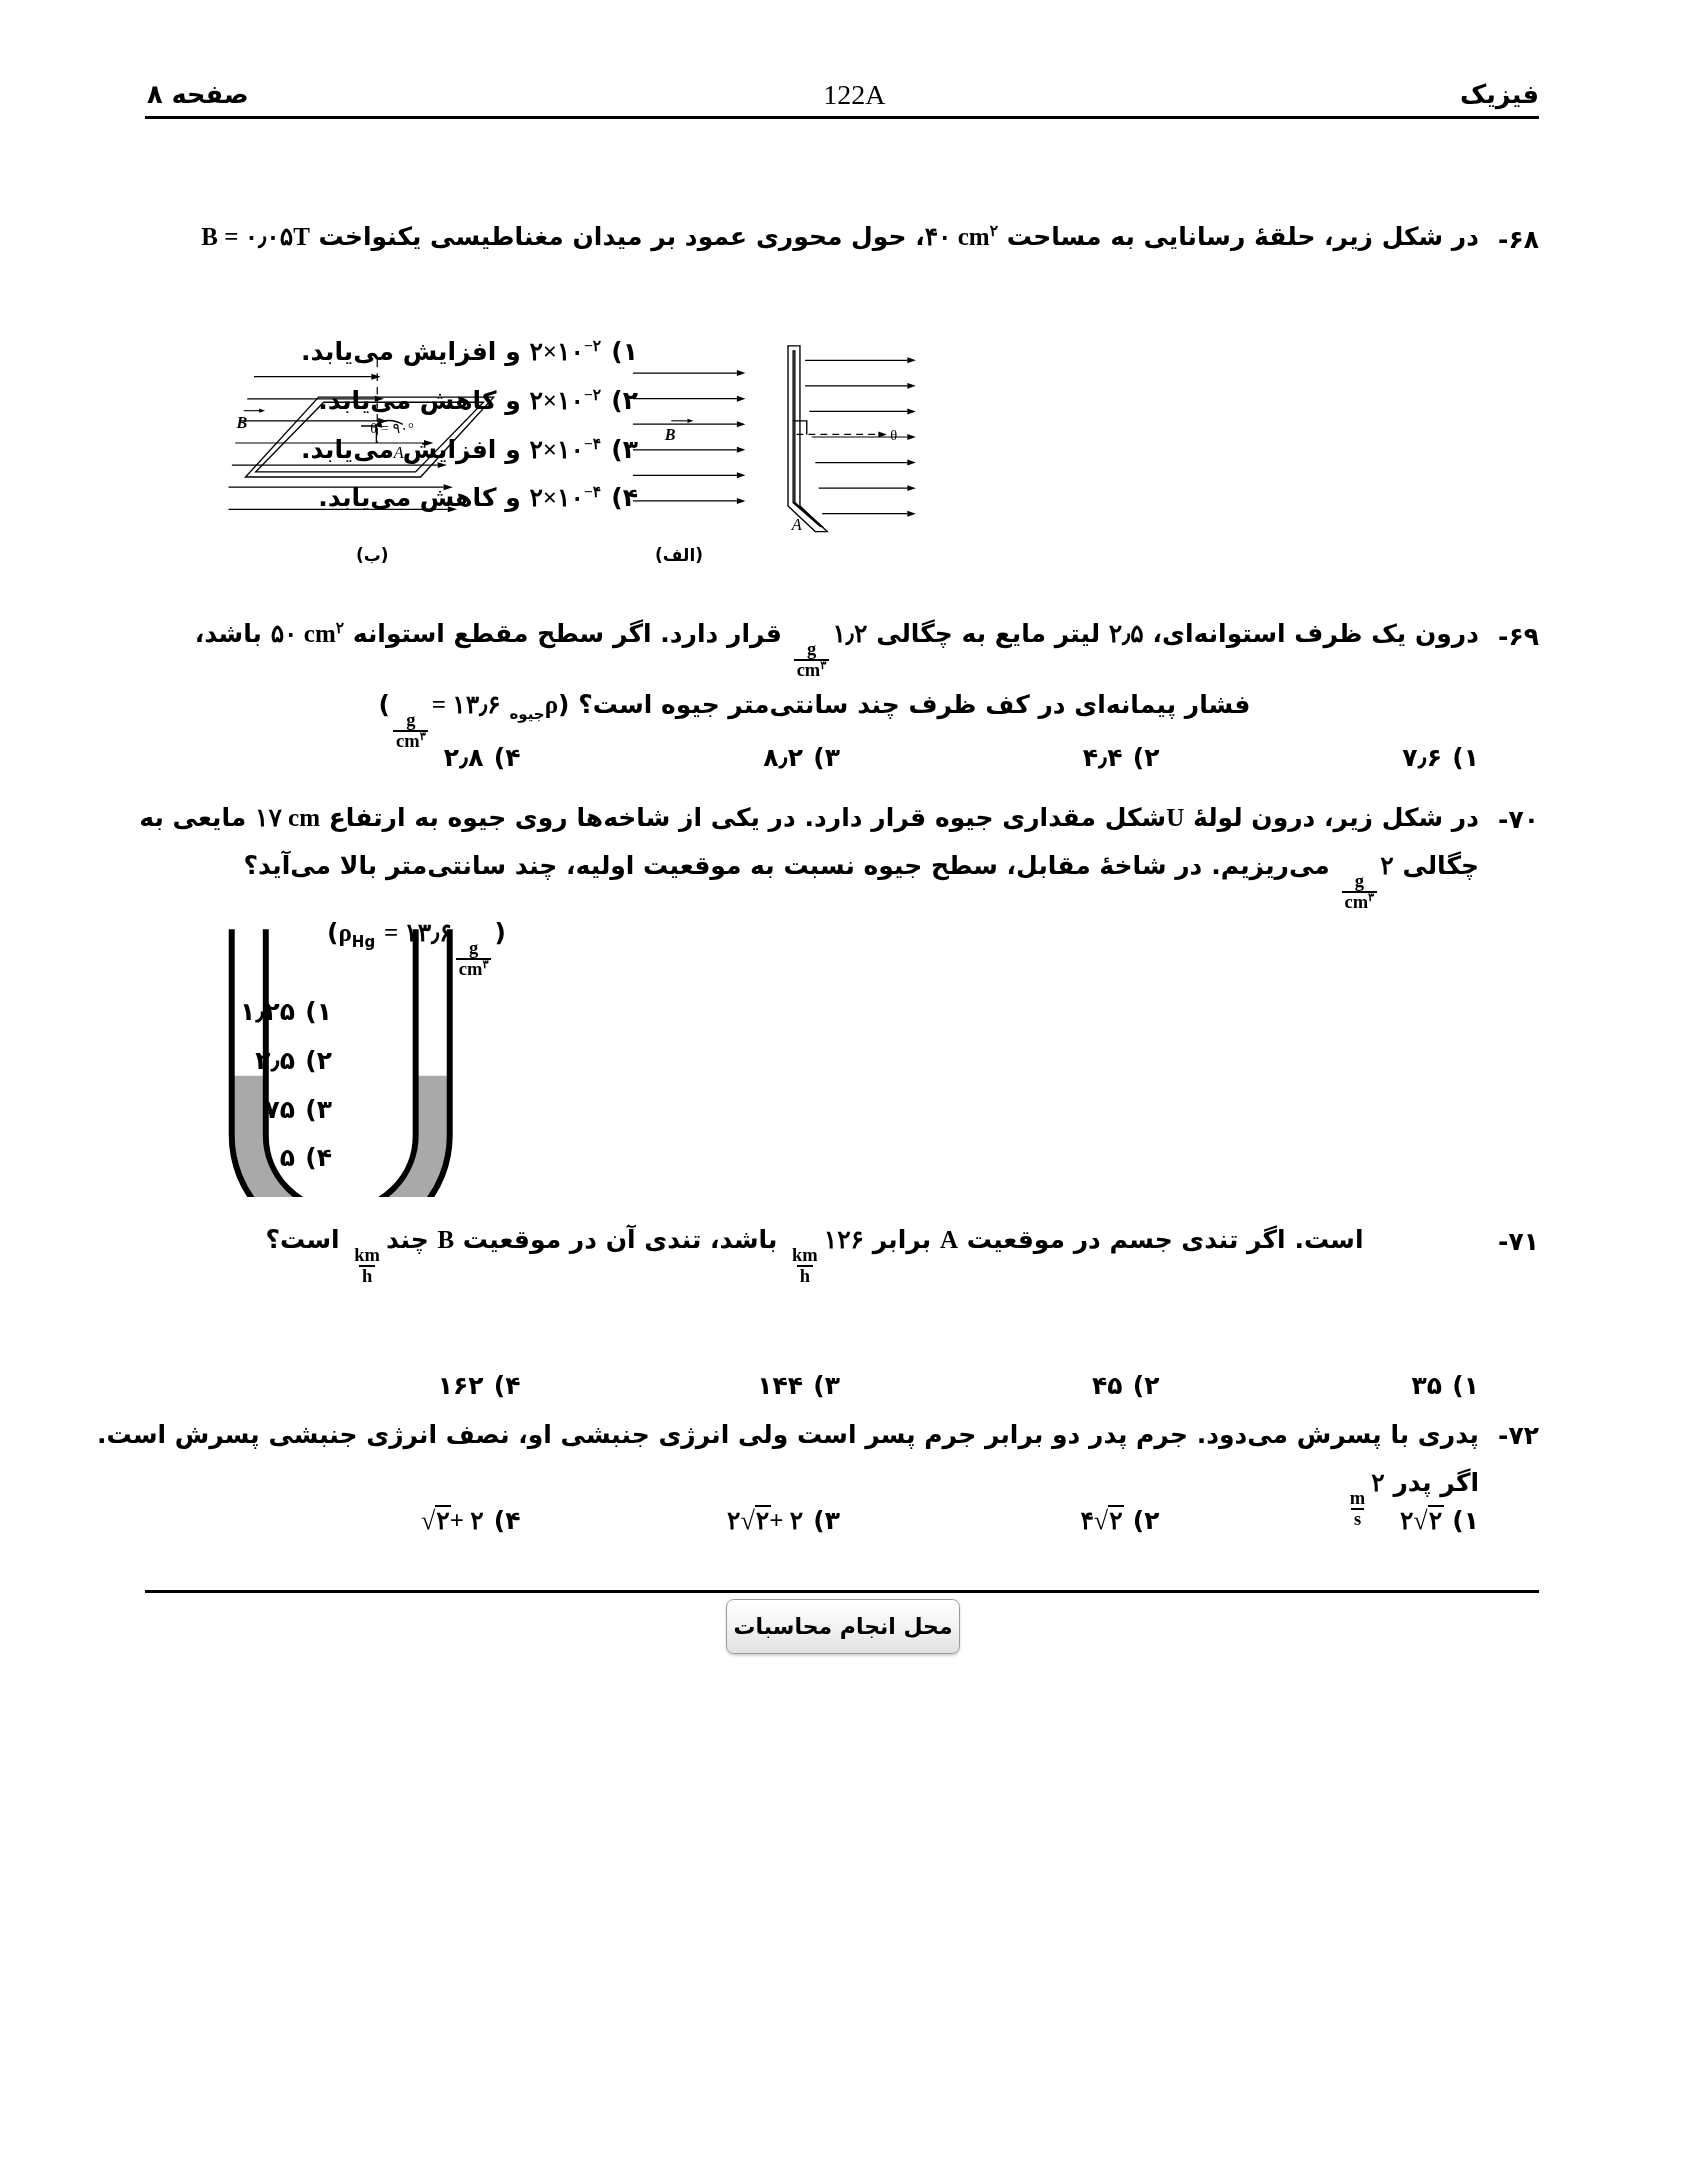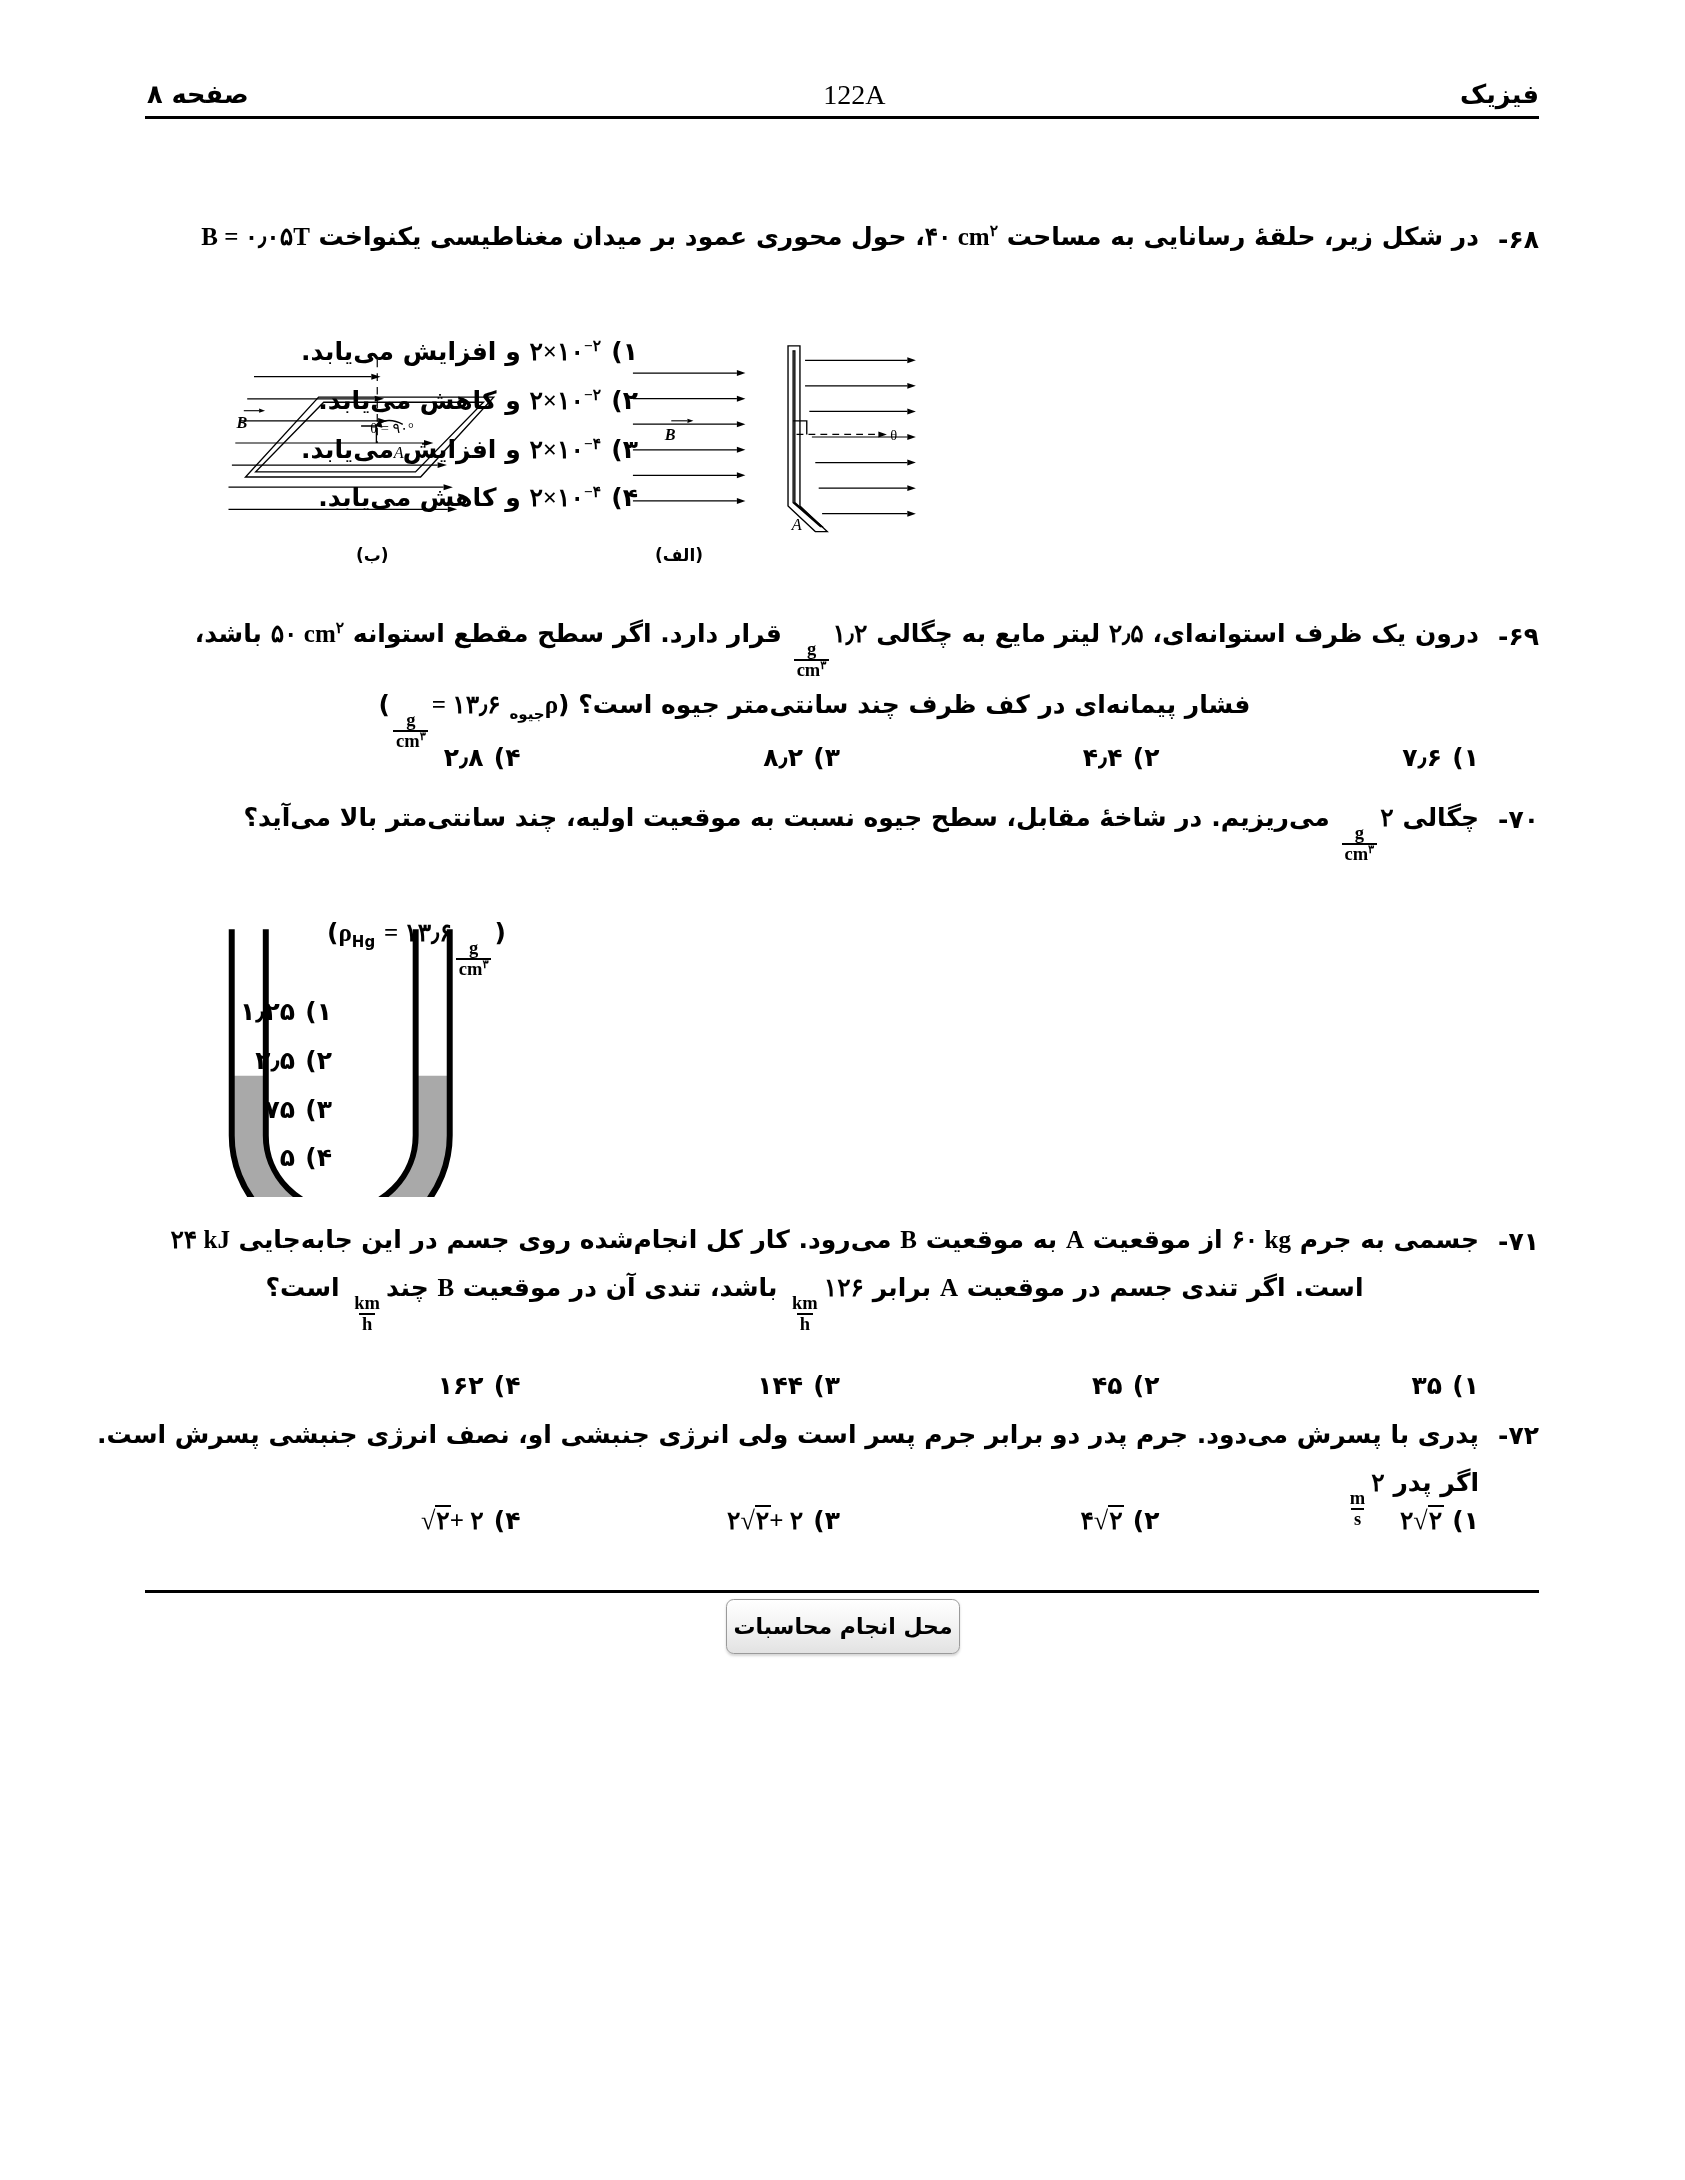--- a/index.html
+++ b/index.html
@@ -391,20 +391,26 @@
     <div class="opt" style="width:25%;">
       <span class="opt-label">۴)</span>
       <span class="opt-text">۲٫۸</span>
     </div>
   </div>
 
   <div class="q-num" style="top:805px; right:147px;">۷۰-</div>
   <div class="q" style="top:794px; right:207px; width:1329px;">
     <div class="q-body">
       <span class="q-line">
+        <span>در شکل زیر، درون لولهٔ</span>
+        <span class="ltr">U</span><span>شکل مقداری جیوه قرار دارد. در یکی از شاخه‌ها روی جیوه به ارتفاع</span>
+        <span class="ltr">۱۷ cm</span>
+        <span>مایعی به</span>
+      </span>
+      <span class="q-line">
         <span>چگالی</span>
         <span class="ltr">۲</span><span class="frac">
             <span class="num">g</span>
             <span class="den"><span>cm</span><span class="sup">۳</span></span>
           </span>
         <span>می‌ریزیم. در شاخهٔ مقابل، سطح جیوه نسبت به موقعیت اولیه، چند سانتی‌متر بالا می‌آید؟</span>
       </span>
     </div>
   </div>
 
@@ -442,30 +448,20 @@
 
       <path d="M22,6 L22,248 A128,128 0 0 0 278,248 L278,6" fill="none" stroke="#000" stroke-width="7" stroke-linecap="butt"></path>
 
       <path d="M62,6 L62,248 A88,88 0 0 0 238,248 L238,6" fill="none" stroke="#000" stroke-width="7" stroke-linecap="butt"></path>
     </svg>
   </div>
 
   <div class="q-num" style="top:1227px; right:147px;">۷۱-</div>
   <div class="q" style="top:1216px; right:207px; width:1329px;">
     <div class="q-body">
-      <span class="q-line">
-        <span>جسمی به جرم</span>
-        <span class="ltr">۶۰ kg</span>
-        <span>از موقعیت</span>
-        <span class="ltr">A</span>
-        <span>به موقعیت</span>
-        <span class="ltr">B</span>
-        <span>می‌رود. کار کل انجام‌شده روی جسم در این جابه‌جایی</span>
-        <span class="ltr">۲۴ kJ</span>
-      </span>
       <span class="q-line" style="display:block; text-align:center;">
         <span>است. اگر تندی جسم در موقعیت</span>
         <span class="ltr">A</span>
         <span>برابر</span>
         <span class="ltr">۱۲۶</span><span class="frac">
             <span class="num">km</span>
             <span class="den">h</span>
           </span>
         <span>باشد، تندی آن در موقعیت</span>
         <span class="ltr">B</span>

